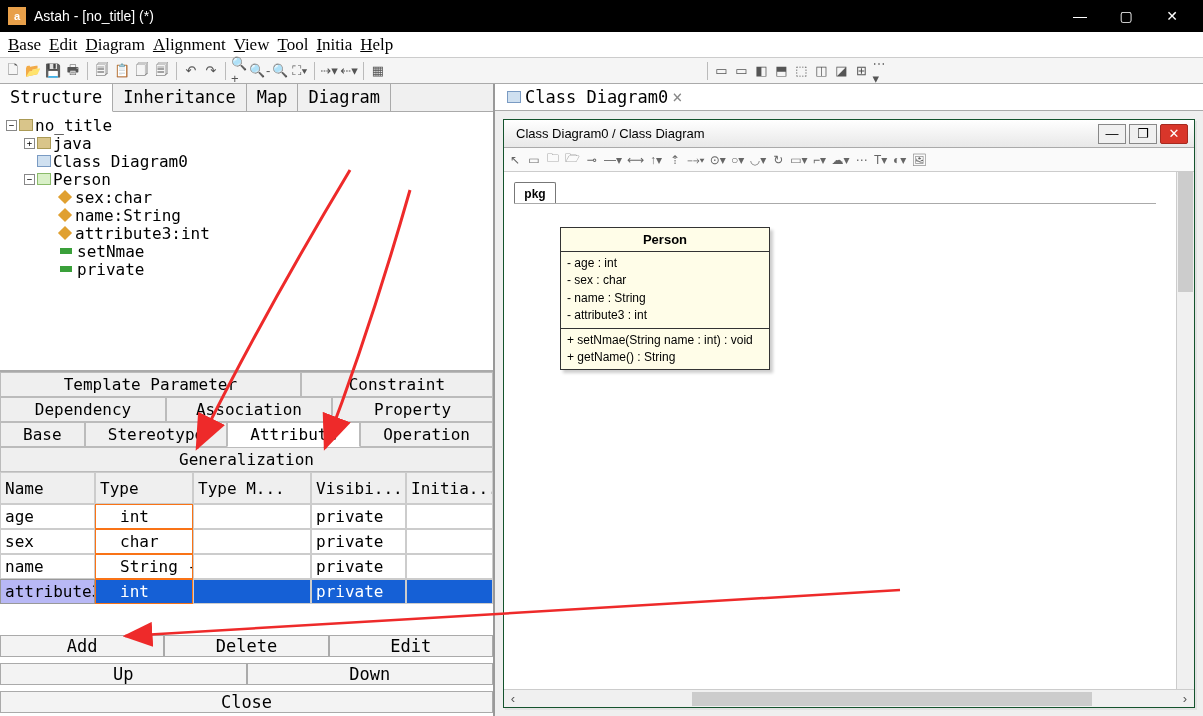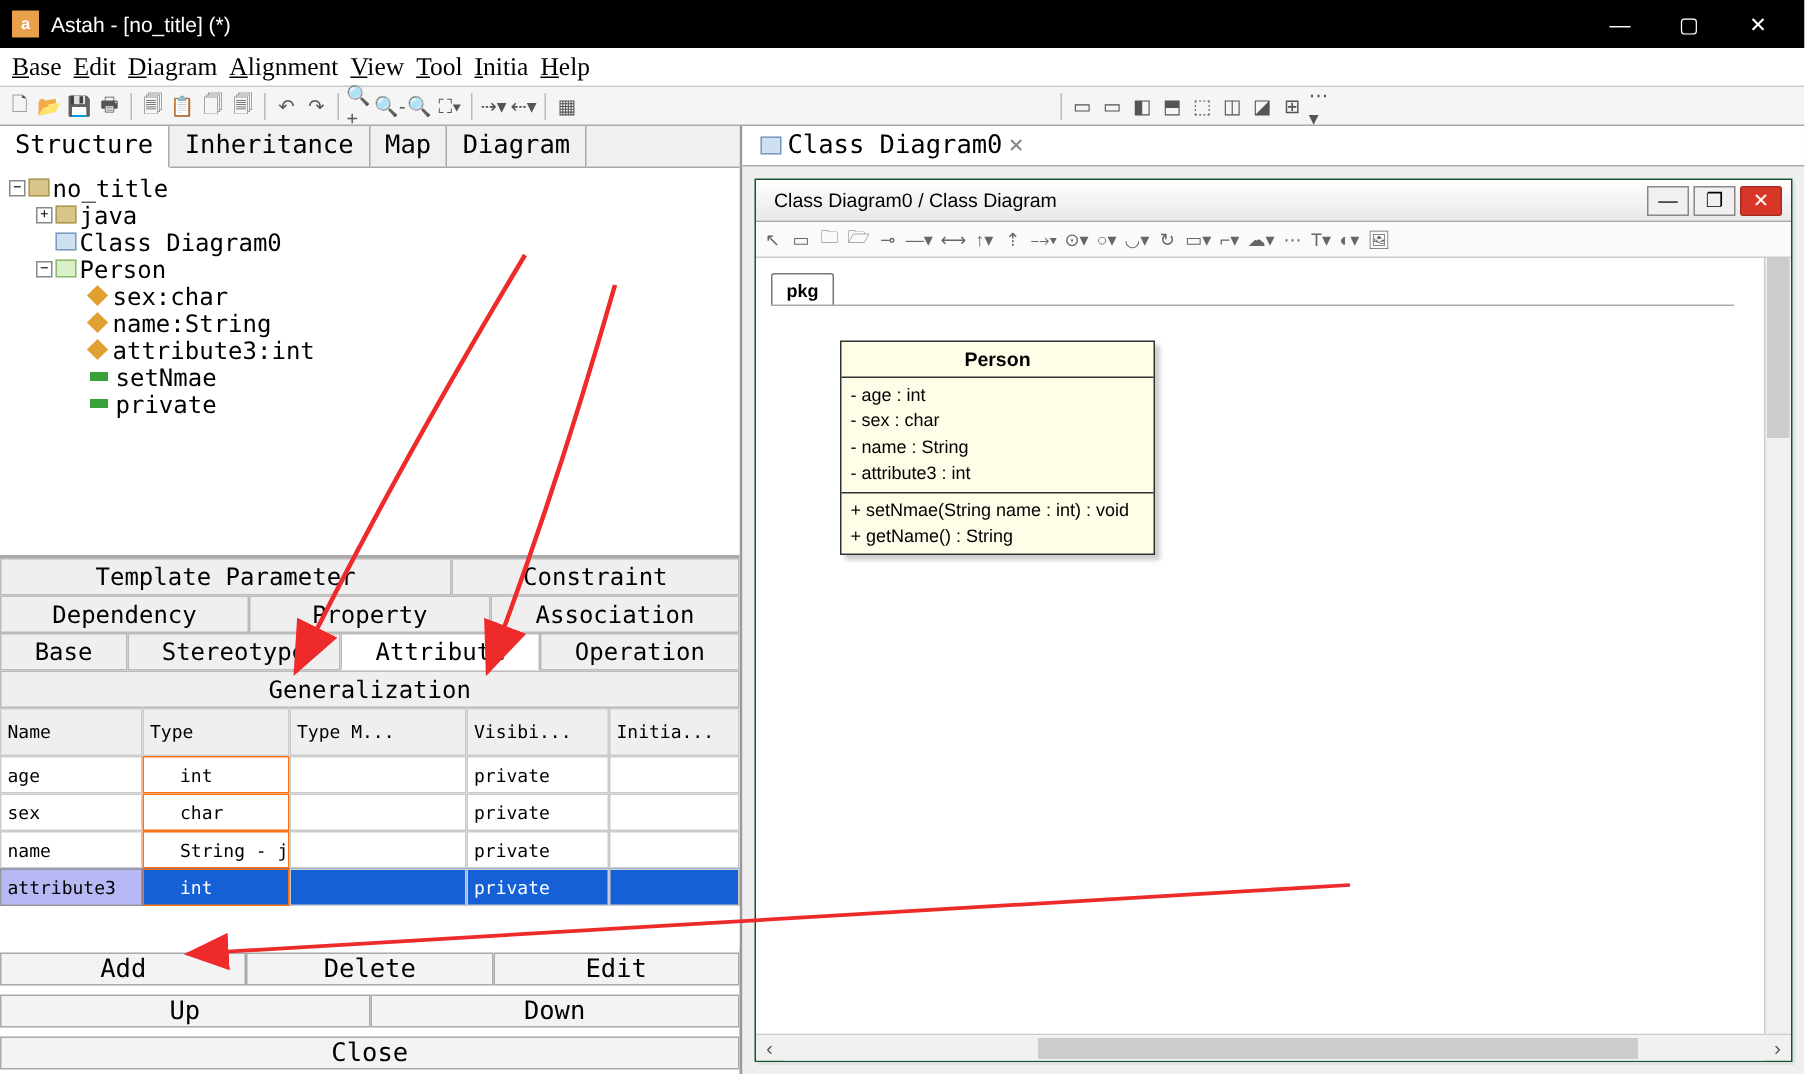--- a/index.html
+++ b/index.html
@@ -27,21 +27,21 @@
   .tree-icon.folder { background: #d9c58a; border: 1px solid #aa9a55; }
   .tree-icon.diag { background: #cfe0f0; border: 1px solid #7a9bc3; }
   .tree-icon.cls { background: #d9f0c8; border: 1px solid #8abb6a; }
   .tree-icon.attr { width: 10px; height: 10px; background: #e0a030; transform: rotate(45deg); margin-right: 5px; }
   .tree-icon.op { width: 12px; height: 6px; background: #3aa03a; margin-right: 5px; }
   .ind1 { margin-left: 18px; }
   .ind3 { margin-left: 54px; }
   .prop-tabs { display: flex; flex-wrap: wrap; font-family: Consolas, monospace; font-size: 16px; background: #efefef; }
   .prop-tabs .ptab { flex: 1 0 auto; padding: 2px 10px; border: 1px solid #bbb; text-align: center; background: #efefef; white-space: nowrap; }
   .prop-tabs .ptab.active { background: #fff; border-bottom: 1px solid #fff; }
-  .attr-table { flex: 1; background: #fff; font-family: Consolas, monospace; font-size: 12px; display: flex; flex-direction: column; }
+  .attr-table { flex: 1; background: #fff; font-family: Consolas, monospace; font-size: 16px; display: flex; flex-direction: column; }
   .attr-table .hdr, .attr-table .row { display: flex; }
   .attr-table .cell { border: 1px solid #ccc; padding: 1px 4px; overflow: hidden; white-space: nowrap; height: 25px; display: flex; align-items: center; }
   .attr-table .hdr .cell { background: #efefef; height: 32px; }
   .attr-table .c1 { width: 95px; }
   .attr-table .c2 { width: 98px; }
   .attr-table .c3 { width: 118px; }
   .attr-table .c4 { width: 95px; }
   .attr-table .c5 { flex: 1; }
   .attr-table .row .c2 { border: 1px solid #f97316; background: #fff; padding-left: 24px; }
   .attr-table .row.selected { background: #1560d6; color: #fff; }
@@ -193,22 +193,22 @@
           <span class="tree-icon op"></span>
           <span>private</span>
         </div>
     </div>
 
     <div class="prop-tabs">
       <div class="ptab" style="flex-basis:60%">Template Parameter</div>
       <div class="ptab" style="flex-basis:38%">Constraint</div>
       <div style="flex-basis:100%;height:0"></div>
       <div class="ptab" style="flex-basis:33%">Dependency</div>
+      <div class="ptab" style="flex-basis:33%">Association</div>
       <div class="ptab" style="flex-basis:32%">Property</div>
-      <div class="ptab" style="flex-basis:33%">Association</div>
       <div style="flex-basis:100%;height:0"></div>
       <div class="ptab">Base</div>
       <div class="ptab">Stereotype</div>
       <div class="ptab active">Attribute</div>
       <div class="ptab">Operation</div>
       <div class="ptab">Generalization</div>
     </div>
 
     <div class="attr-table">
       <div class="hdr">

